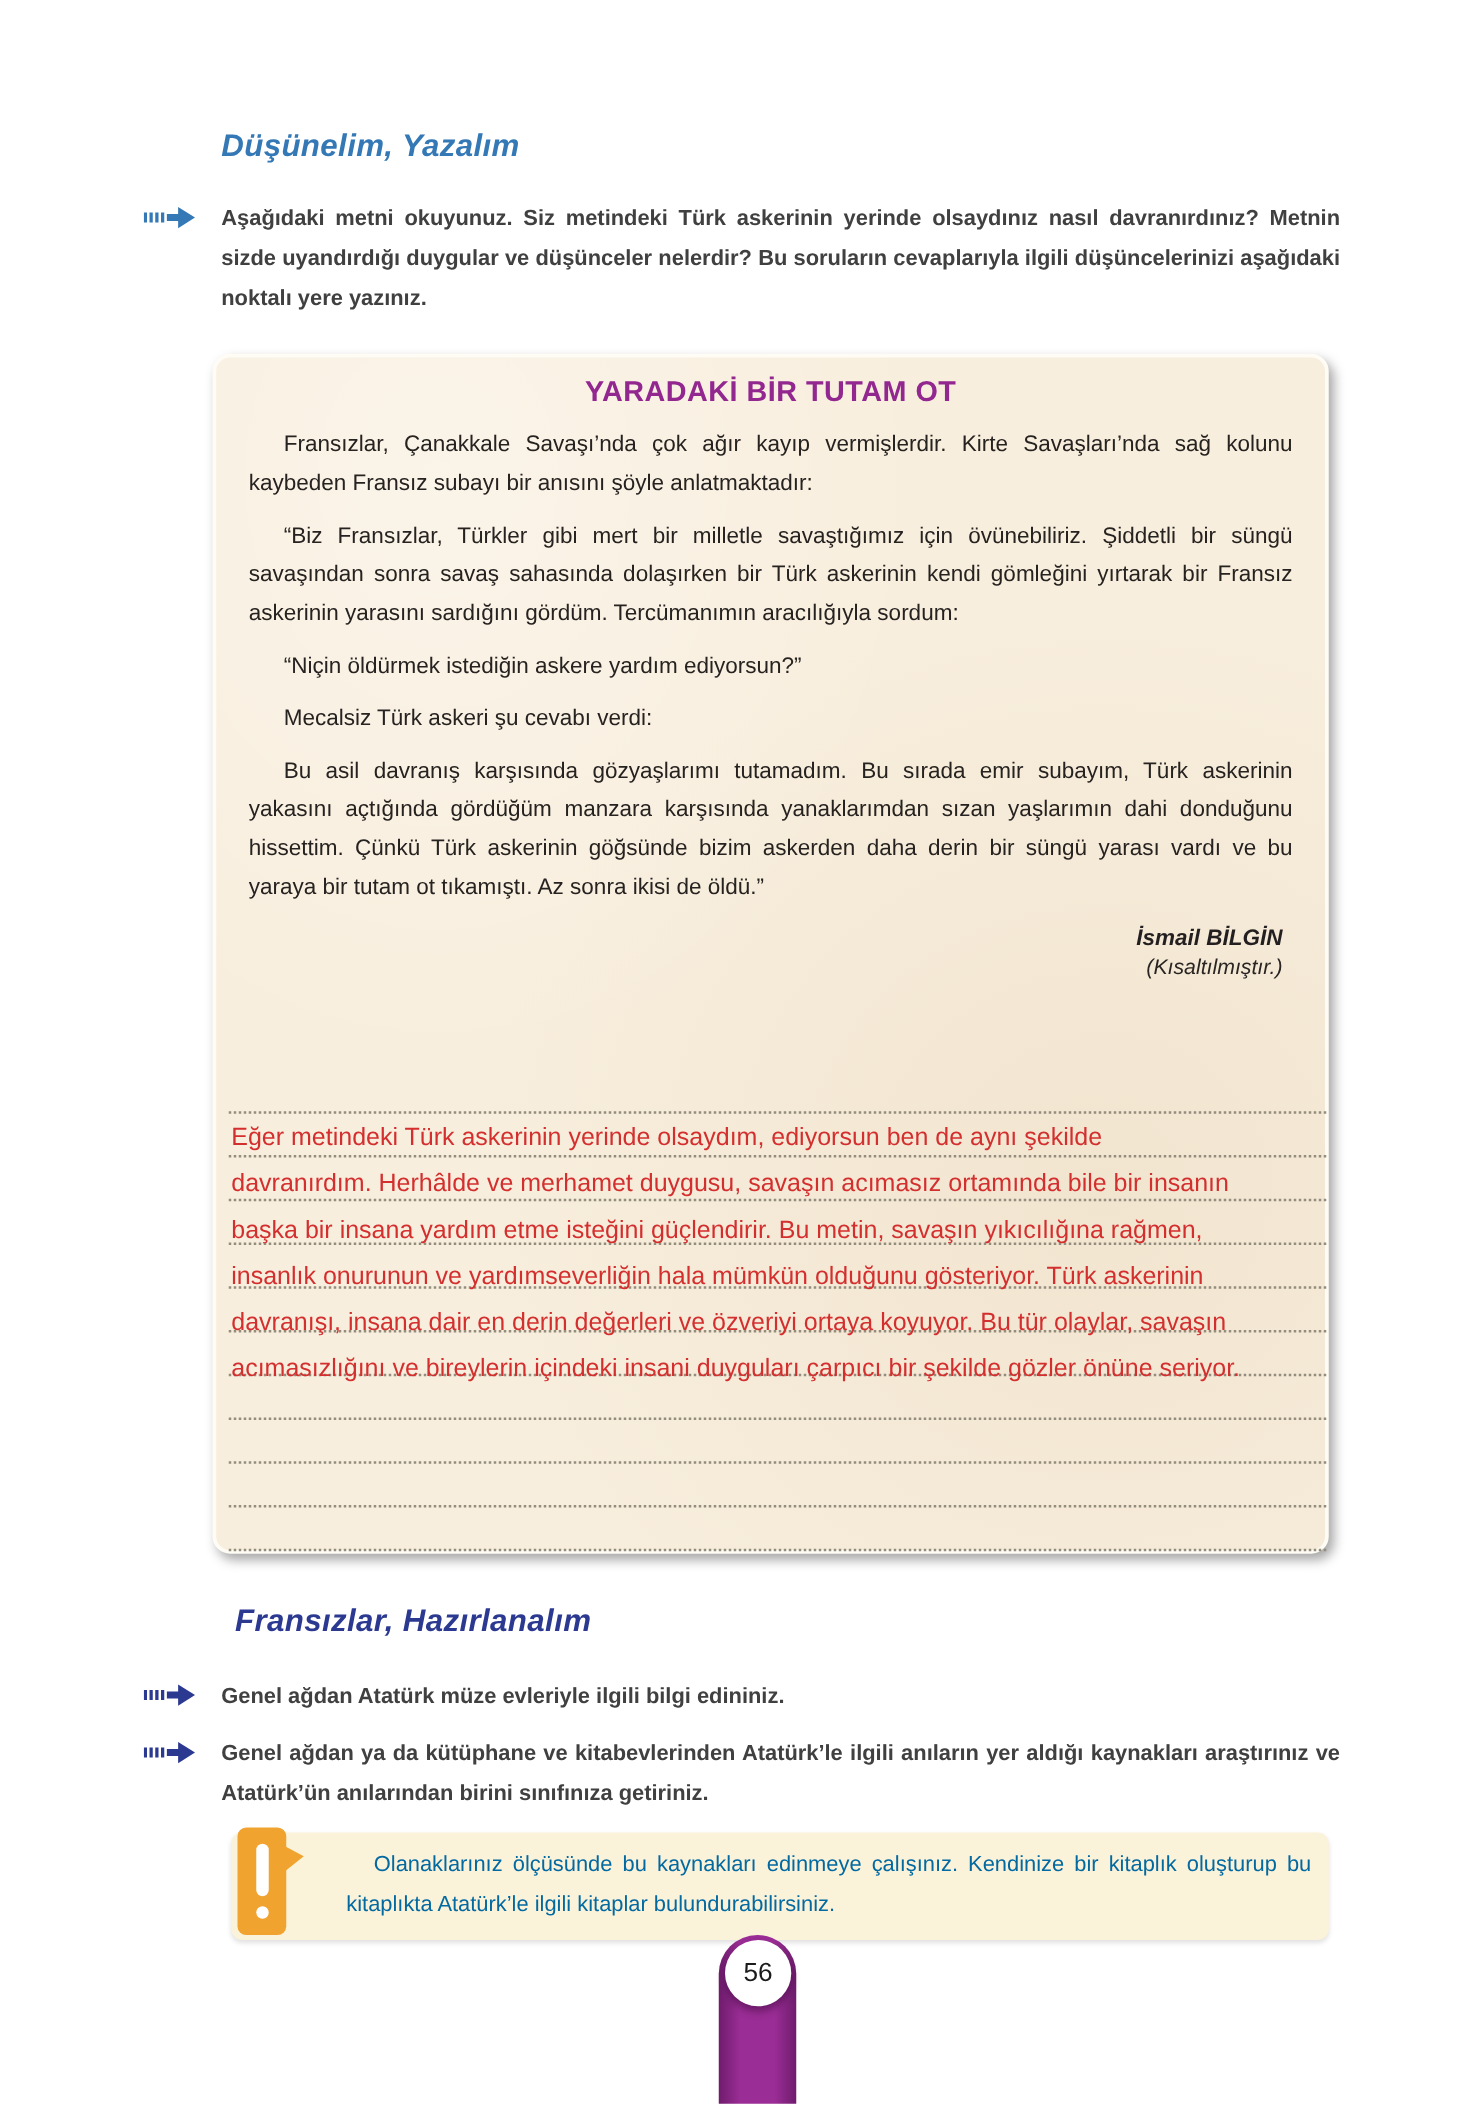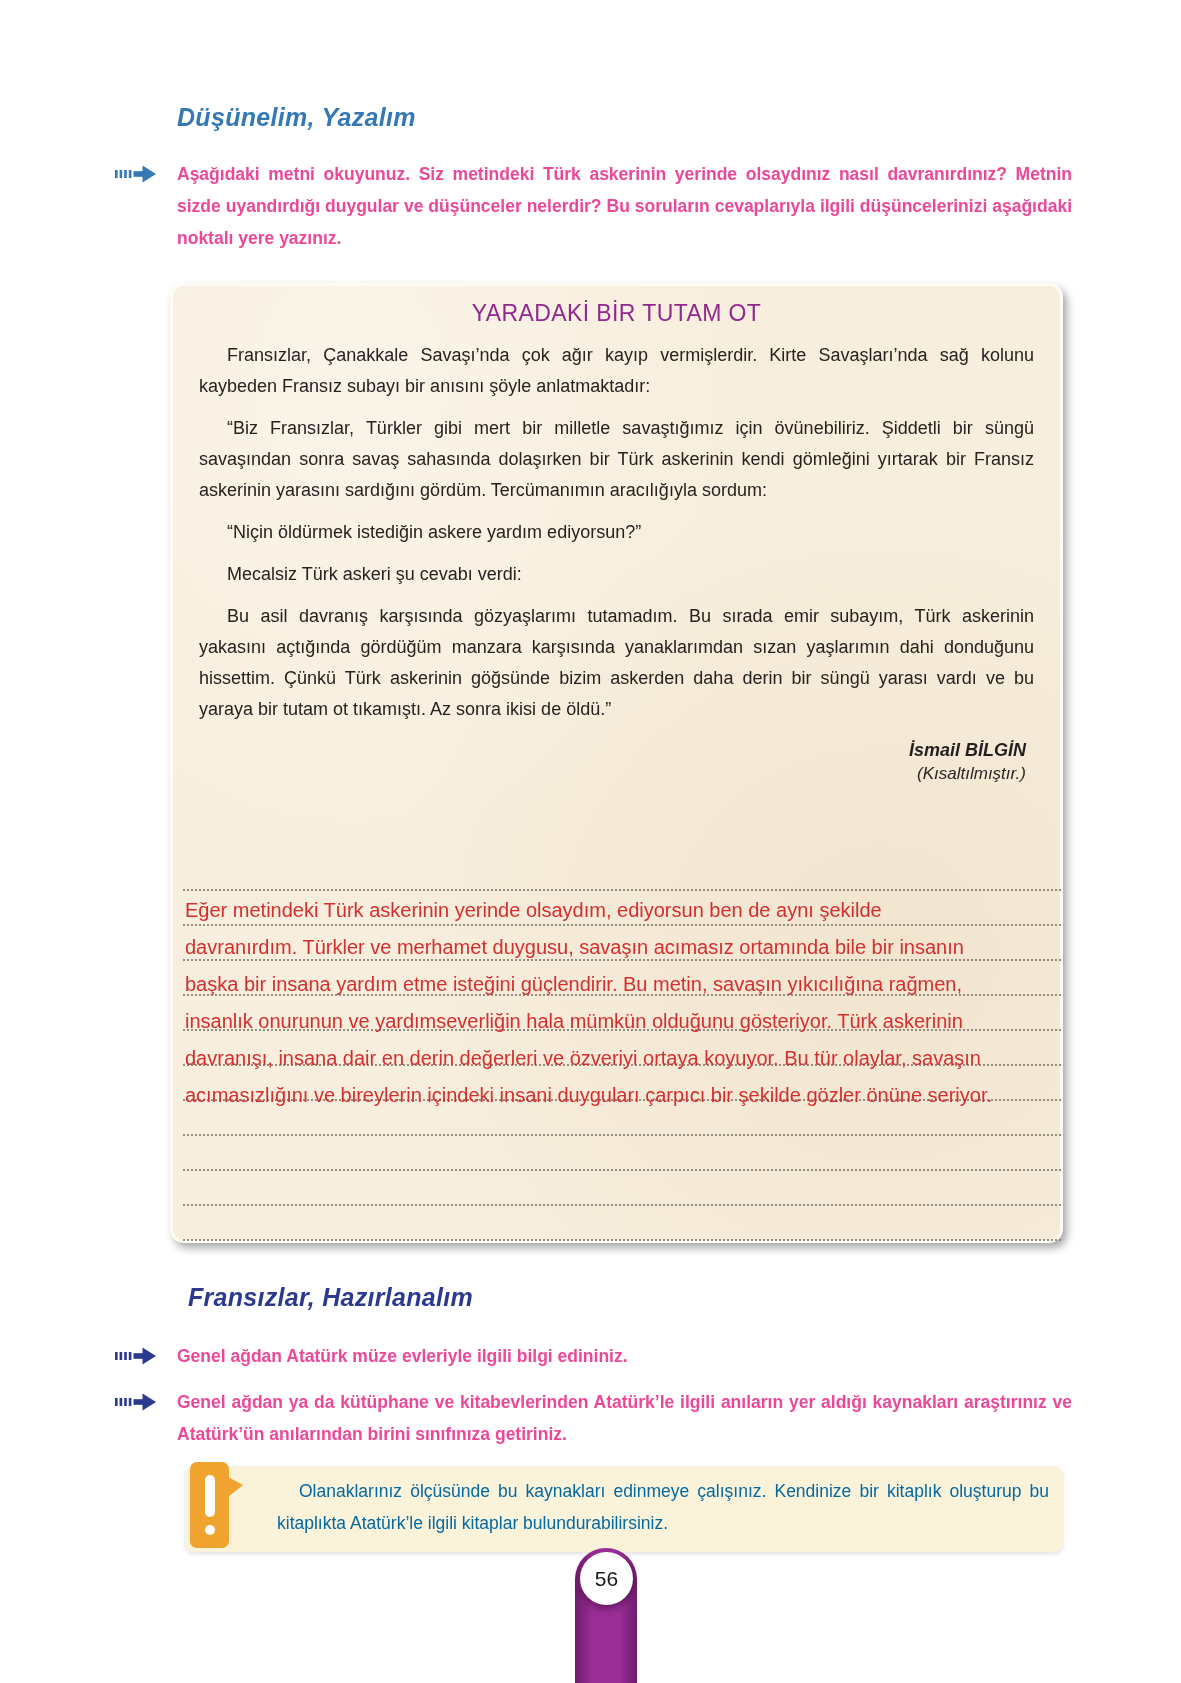--- a/index.html
+++ b/index.html
@@ -30,21 +30,21 @@
     letter-spacing:0.3px;
   }
   #heading-think{left:177px;top:103px;color:var(--heading_blue);text-align:right;}
   #heading-research{left:188px;top:1283px;color:var(--heading_navy);}
 
   
   .bullet-row{display:flex;align-items:flex-start;}
   .bullet-arrow{flex:0 0 auto;margin-top:5px;}
   .bullet-text{
     font-size:17.5px;font-weight:bold;line-height:32px;
-    text-align:justify;color:#ec4899;
+    text-align:justify;color:#404040;
   }
   #instruction-row{left:115px;top:158px;width:957px;}
   #instruction-row .bullet-text{width:895px;margin-left:18px;}
   #research-item-1{left:115px;top:1340px;width:957px;}
   #research-item-1 .bullet-text{width:895px;margin-left:18px;}
   #research-item-2{left:115px;top:1386px;width:957px;}
   #research-item-2 .bullet-text{width:895px;margin-left:18px;}
   .arrow-blue{color:var(--heading_blue);}
   .arrow-navy{color:var(--heading_navy);}
 
@@ -55,21 +55,21 @@
       radial-gradient(ellipse at 20% 10%, rgba(255,255,255,0.35), rgba(255,255,255,0) 40%),
       radial-gradient(ellipse at 80% 70%, rgba(222,202,168,0.25), rgba(255,255,255,0) 50%),
       var(--box_cream);
     border:3px solid #fefcf5;
     border-radius:14px;
     box-shadow:4px 5px 9px rgba(0,0,0,0.35);
     padding:14px 26px 0 26px;
   }
   #story-title{
     text-align:center;color:var(--title_purple);
-    font-size:23px;font-weight:normal;letter-spacing:0.4px;
+    font-size:23px;font-weight:bold;letter-spacing:0.4px;
     margin-bottom:13px;
   }
   .story-p{
     font-size:18px;line-height:31px;margin-bottom:11px;
     text-indent:28px;text-align:justify;color:#262220;
   }
   #story-author{
     text-align:right;font-weight:bold;font-style:italic;
     font-size:18px;padding-right:8px;margin-top:15px;
   }
@@ -172,21 +172,21 @@
   <div class="rule"></div>
   <div class="rule"></div>
   <div class="rule"></div>
   <div class="rule"></div>
   <div class="rule"></div>
   <div class="rule"></div>
   <div class="rule"></div>
   <div class="rule"></div>
   <div id="answer-overlay">
     <div class="answer-line">Eğer metindeki Türk askerinin yerinde olsaydım, ediyorsun ben de aynı şekilde</div>
-    <div class="answer-line">davranırdım. Türkler ve merhamet duygusu, savaşın acımasız ortamında bile bir insanın</div>
+    <div class="answer-line">davranırdım. Herhâlde ve merhamet duygusu, savaşın acımasız ortamında bile bir insanın</div>
     <div class="answer-line">başka bir insana yardım etme isteğini güçlendirir. Bu metin, savaşın yıkıcılığına rağmen,</div>
     <div class="answer-line">insanlık onurunun ve yardımseverliğin hala mümkün olduğunu gösteriyor. Türk askerinin</div>
     <div class="answer-line">davranışı, insana dair en derin değerleri ve özveriyi ortaya koyuyor. Bu tür olaylar, savaşın</div>
     <div class="answer-line">acımasızlığını ve bireylerin içindeki insani duyguları çarpıcı bir şekilde gözler önüne seriyor.</div>
   </div>
 </div>
 
 <div id="heading-research" class="abs sec-heading">Fransızlar, Hazırlanalım</div>
 
 <div id="research-item-1" class="abs bullet-row">

